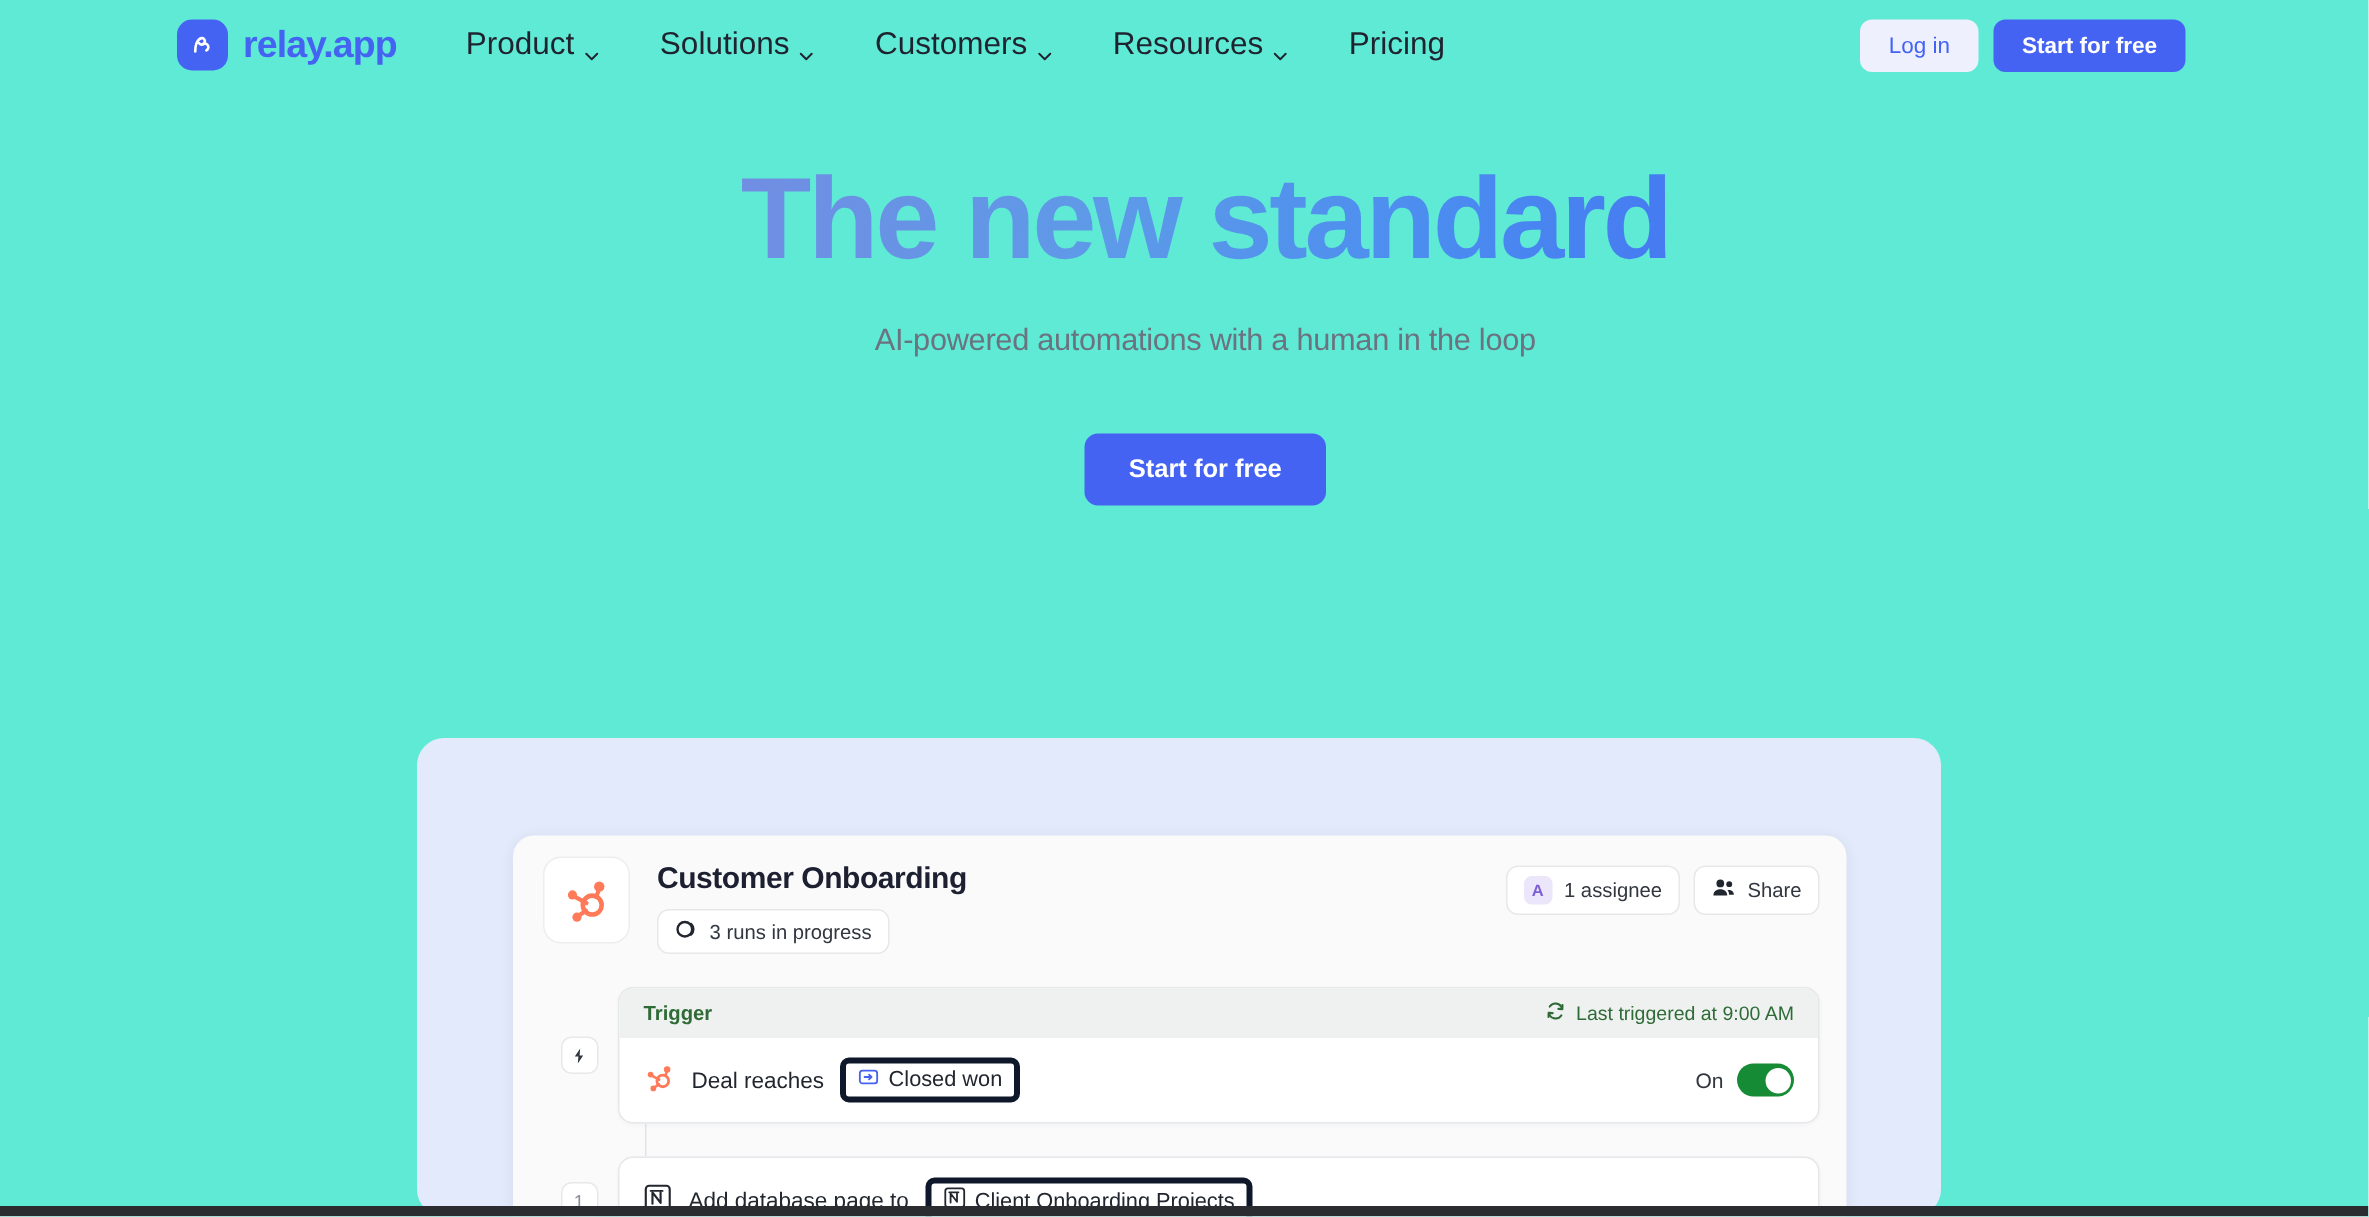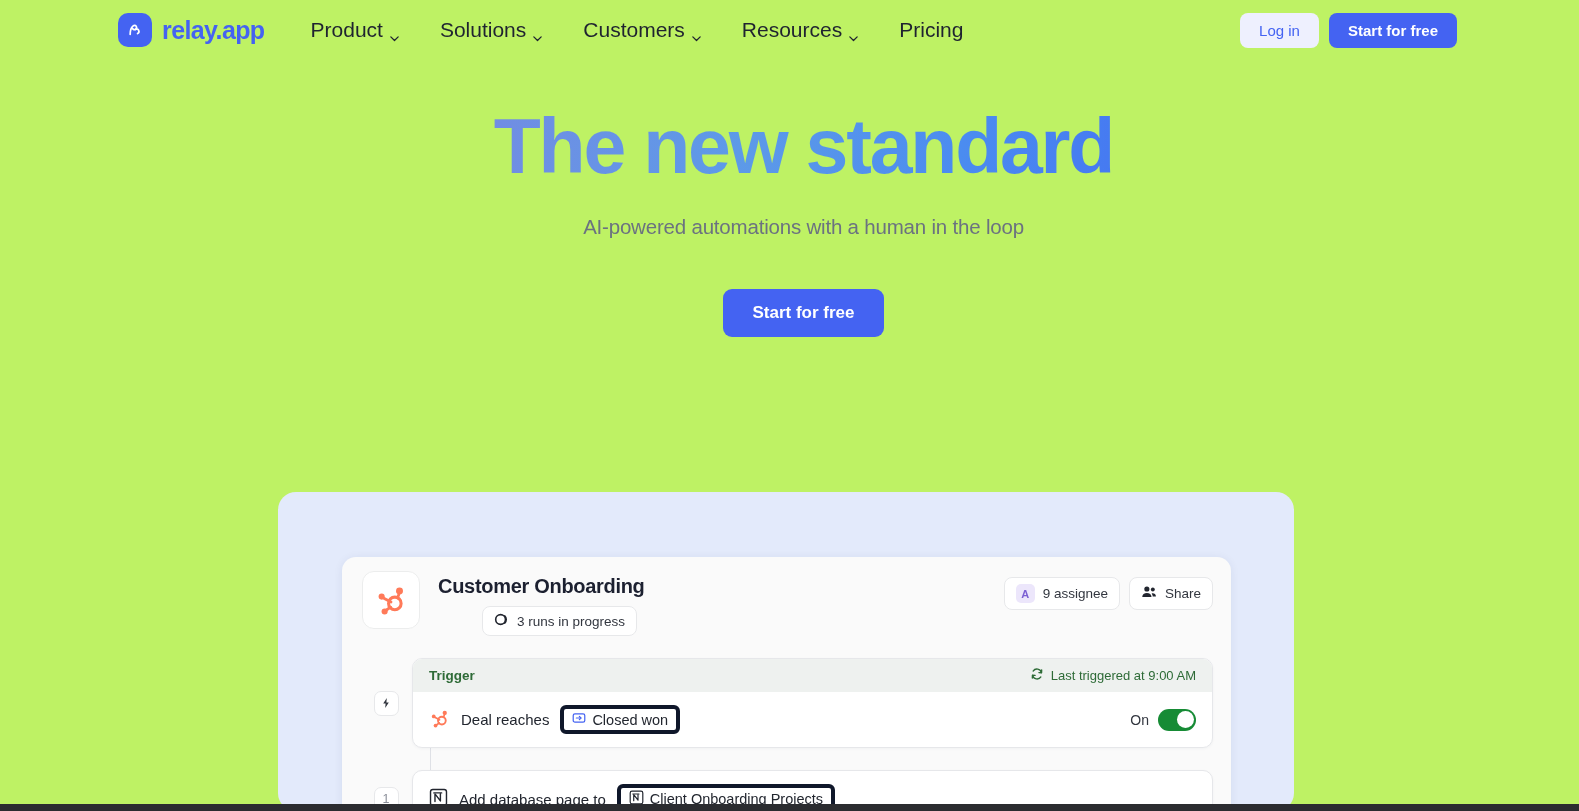--- a/index.html
+++ b/index.html
@@ -10,21 +10,21 @@
     overflow: hidden;
     background: #ffffff;
     font-family: "Liberation Sans", sans-serif;
     -webkit-font-smoothing: antialiased;
   }
 
   .page {
     position: relative;
     width: 1579px;
     height: 811px;
-    background: #bef264;
+    background: #5eead4;
     overflow: hidden;
   }
 
   
   .navbar {
     position: absolute;
     top: 0; left: 0;
     width: 1579px;
     height: 60px;
     display: flex;
@@ -203,21 +203,20 @@
     display: inline-flex;
     align-items: center;
     gap: 8px;
     background: #ffffff;
     border: 1px solid #e7e8ea;
     border-radius: 8px;
     padding: 5px 11px;
     font-size: 13.5px;
     color: #32363f;
     cursor: pointer;
-    margin-left: 44px;
   }
 
   .head-actions {
     margin-left: auto;
     display: flex;
     align-items: center;
     gap: 9px;
     padding-top: 6px;
   }
   .pill {
@@ -466,21 +465,21 @@
                 <path d="M11.4 4.2 A5.2 5.2 0 0 1 11.4 11.8" fill="none" stroke="#22262f" stroke-width="1.7" stroke-linecap="round"></path>
               </svg>
             </span>
             <span>3 runs in progress</span>
           </div>
         </div>
 
         <div class="head-actions">
           <div class="pill">
             <span class="avatar-a">A</span>
-            <span>9 assignee</span>
+            <span>1 assignee</span>
           </div>
           <div class="pill">
             <span>
               <svg width="16" height="16" viewBox="0 0 18 18" aria-hidden="true">
                 <circle cx="6.6" cy="5.6" r="2.9" fill="#22262f"></circle>
                 <path d="M1.4 14.6c0-2.9 2.3-4.6 5.2-4.6s5.2 1.7 5.2 4.6z" fill="#22262f"></path>
                 <circle cx="13.3" cy="6.1" r="2.2" fill="#22262f"></circle>
                 <path d="M12 10.6c2.6-.5 4.8.9 4.8 3.4h-3.6c0-1.3-.4-2.5-1.2-3.4z" fill="#22262f"></path>
               </svg>
             </span>

